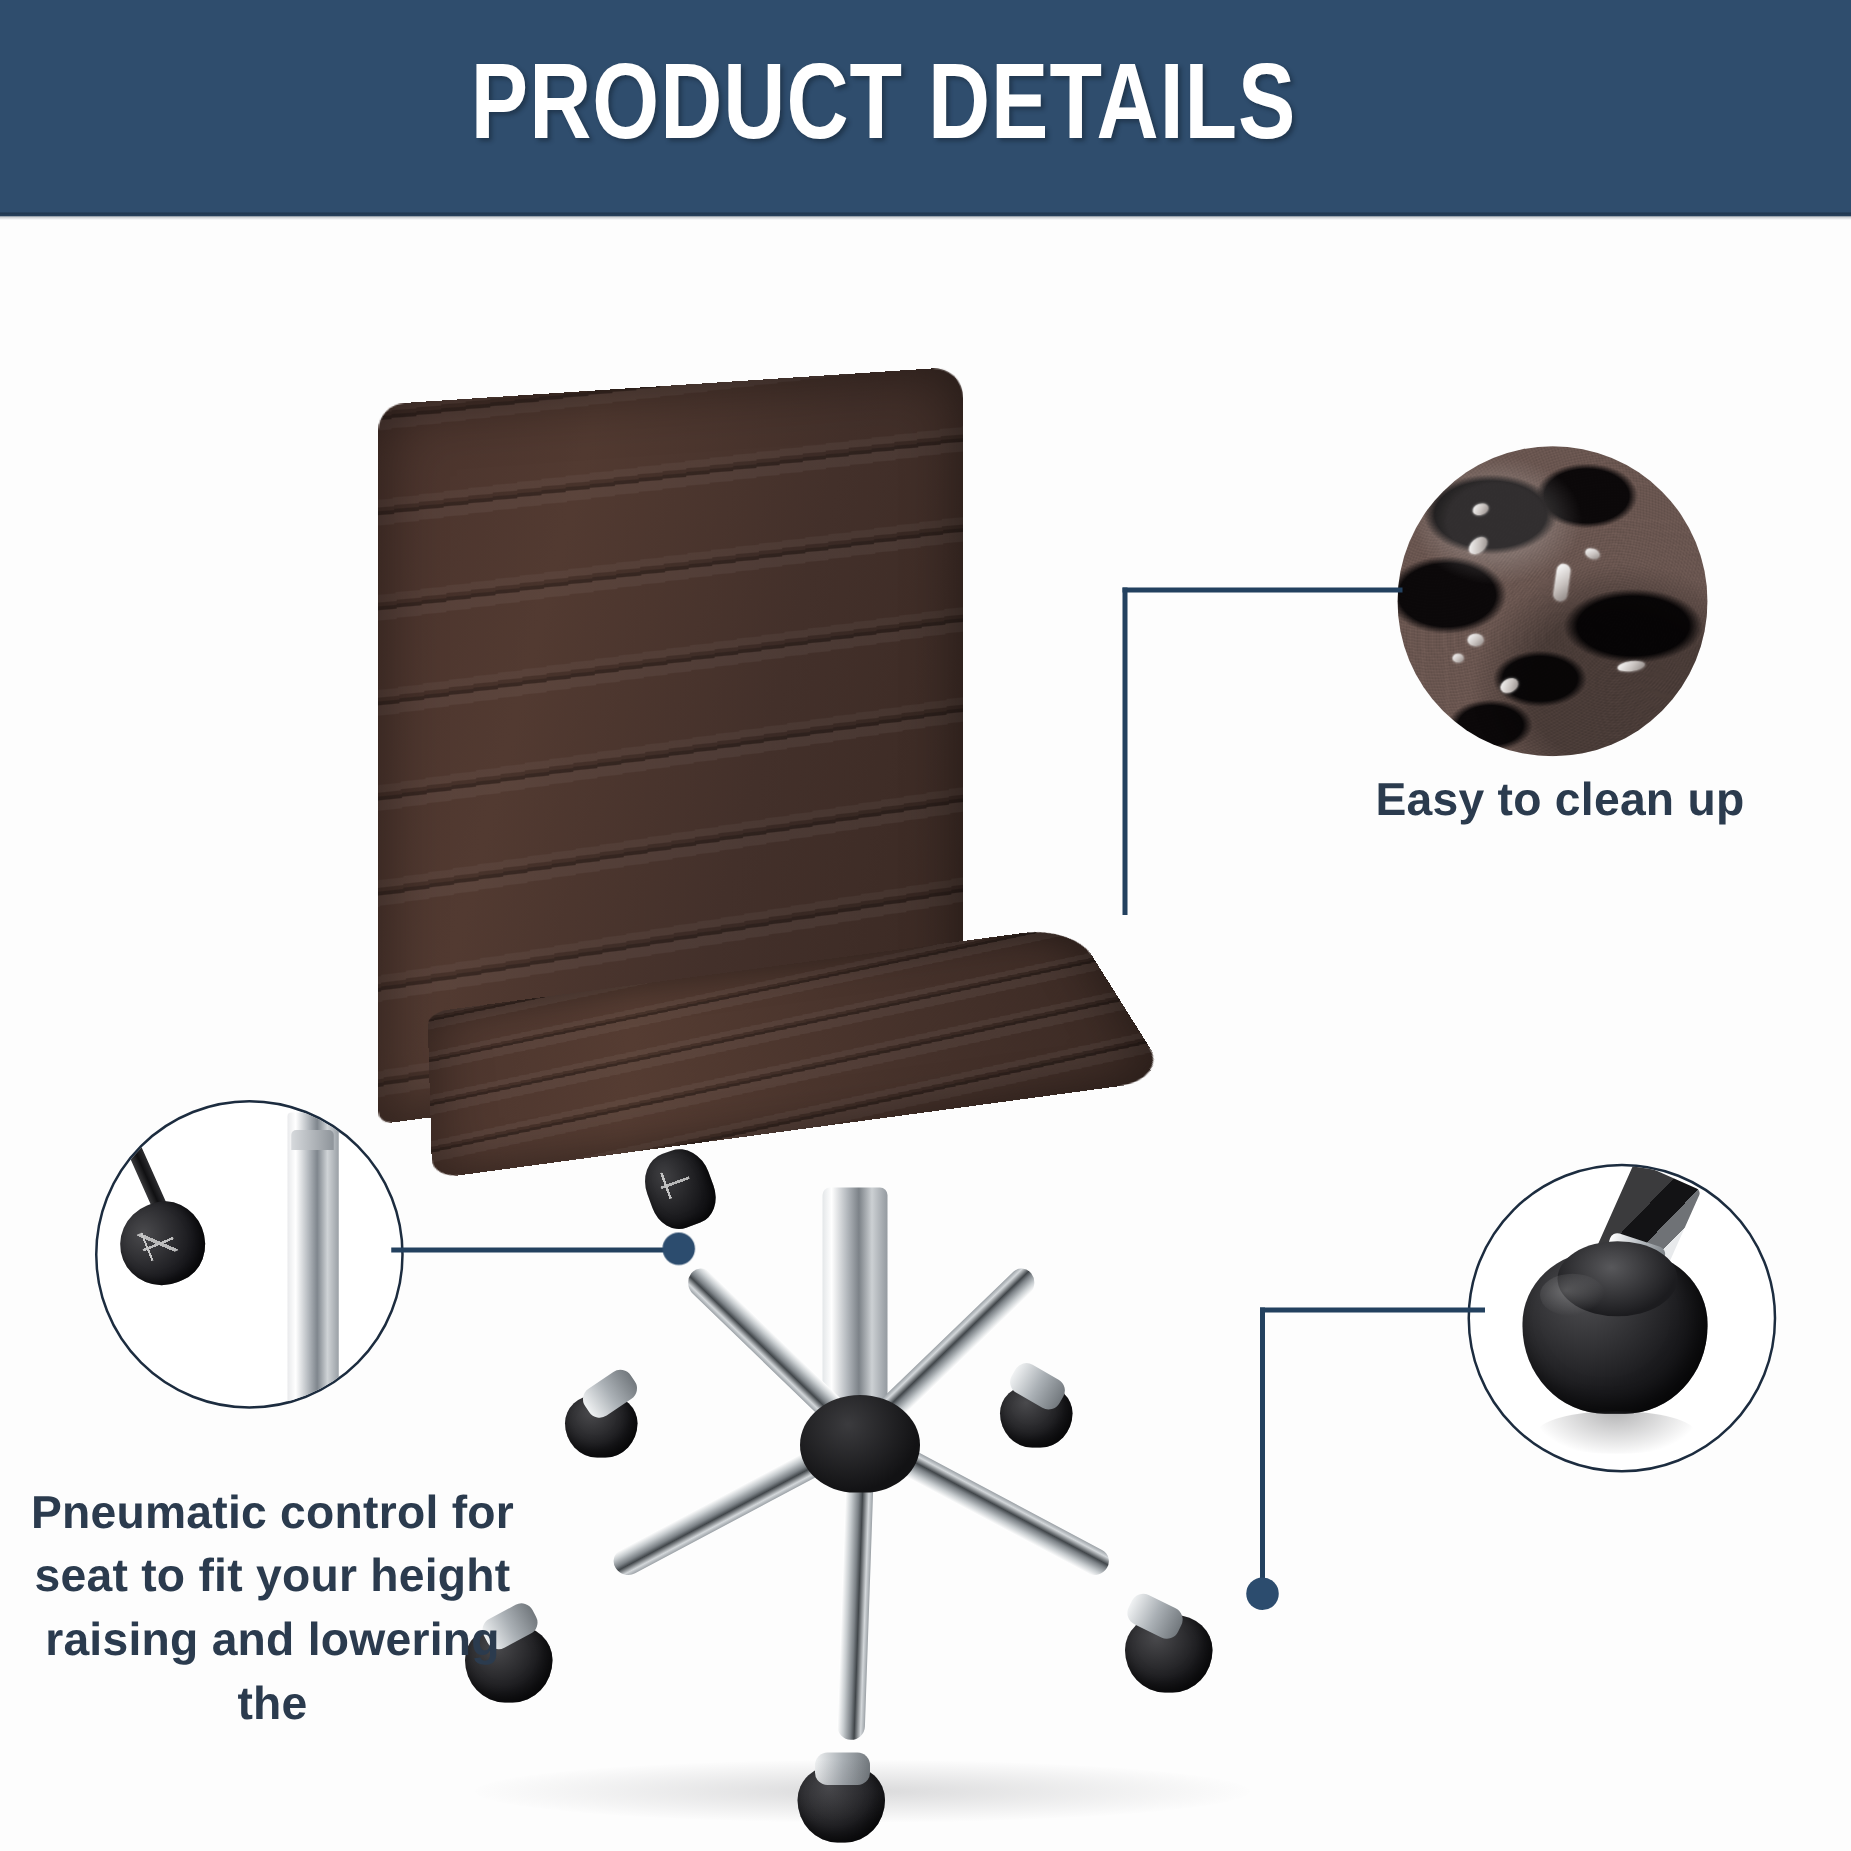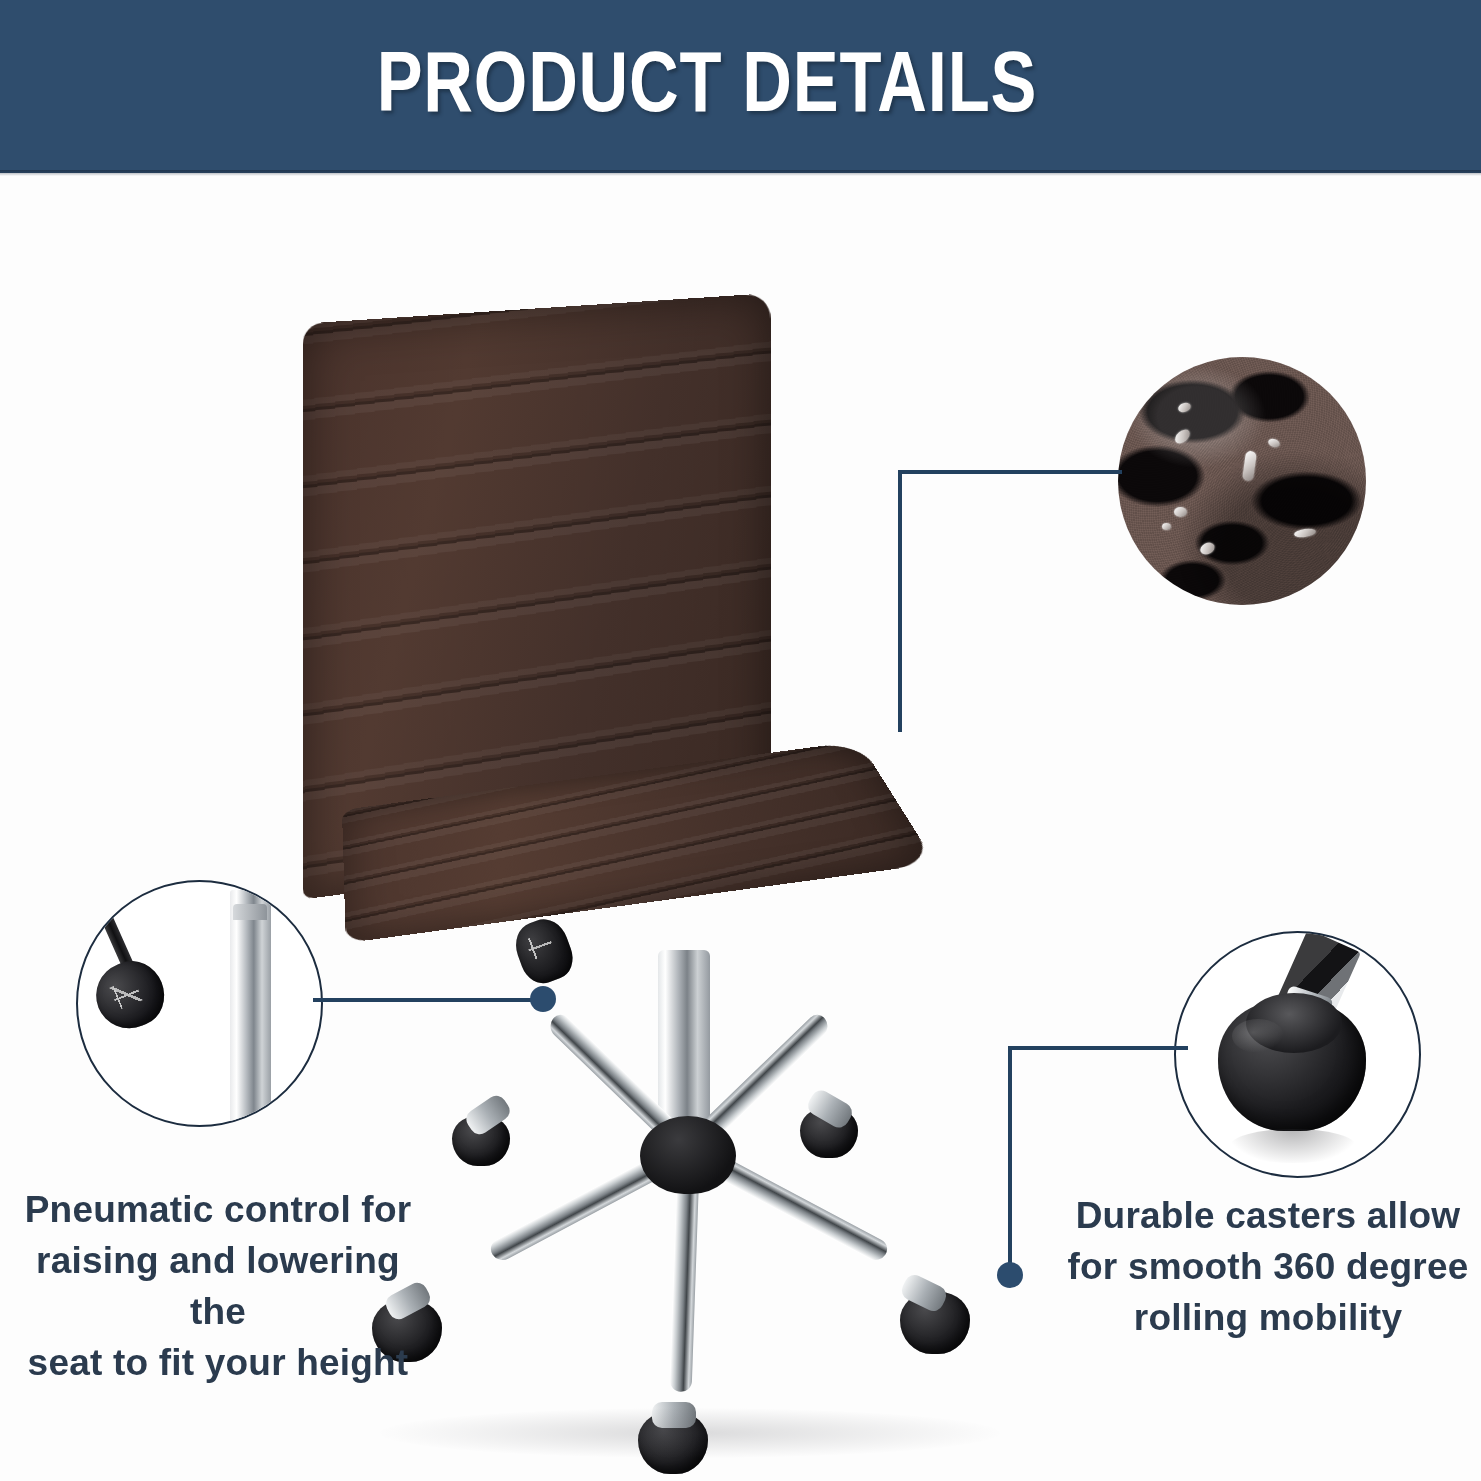--- a/index.html
+++ b/index.html
@@ -402,51 +402,47 @@
     <div class="droplet" style="left:44px;top:166px;width:9px;height:7px;"></div>
     <div class="droplet" style="left:82px;top:186px;width:15px;height:11px;transform:rotate(-26deg);"></div>
     <div class="droplet" style="left:150px;top:82px;width:12px;height:8px;transform:rotate(20deg);"></div>
     <div class="droplet" style="left:176px;top:172px;width:22px;height:8px;transform:rotate(-8deg);"></div>
   </div>
 
   <div class="leader leader-h" style="left:898px;top:470px;width:224px;"></div>
   <div class="leader leader-v" style="left:898px;top:470px;height:262px;"></div>
 
   <div class="callout-text" style="left:1022px;top:614px;width:452px;">
+    <div>Easy to clean up</div>
   </div>
 
   <div id="circle-pneumatic" class="detail-circle ringed">
     <div class="chrome-rod"></div>
     <div class="rod-cap"></div>
     <div class="lever-arm"></div>
     <div class="lever-knob"></div>
     <div class="lever-mark"></div>
   </div>
 
   <div class="leader leader-h" style="left:313px;top:998px;width:232px;"></div>
   <div class="leader-dot" style="left:530px;top:986px;"></div>
 
   <div class="callout-text" style="left:8px;top:1184px;width:420px;">
     <div>Pneumatic control for</div>
+    <div>seat to fit your height</div>
     <div>raising and lowering the</div>
-    <div>seat to fit your height</div>
   </div>
 
   <div id="circle-caster" class="detail-circle ringed">
     <div class="stem"></div>
     <div class="stem-chrome"></div>
     <div class="wheel-body"></div>
     <div class="wheel-hub"></div>
     <div class="wheel-shine"></div>
     <div class="reflection"></div>
   </div>
 
   <div class="leader leader-h" style="left:1008px;top:1046px;width:180px;"></div>
   <div class="leader leader-v" style="left:1008px;top:1046px;height:232px;"></div>
   <div class="leader-dot" style="left:997px;top:1262px;"></div>
 
-  <div class="callout-text" style="left:1058px;top:1190px;width:420px;">
-    <div>Durable casters allow</div>
-    <div>for smooth 360 degree</div>
-    <div>rolling mobility</div>
-  </div>
 
 </div>
 
 </body></html>

